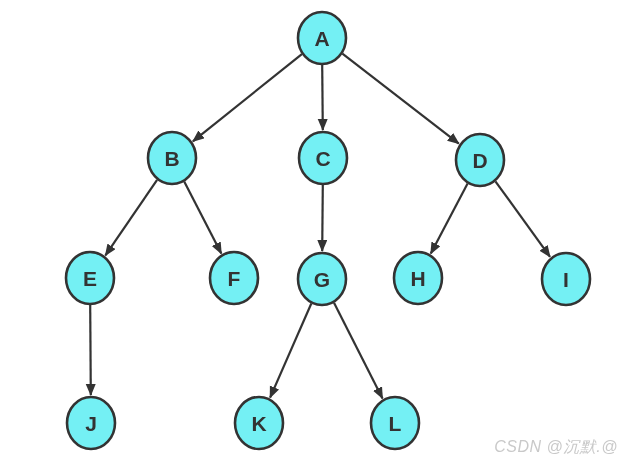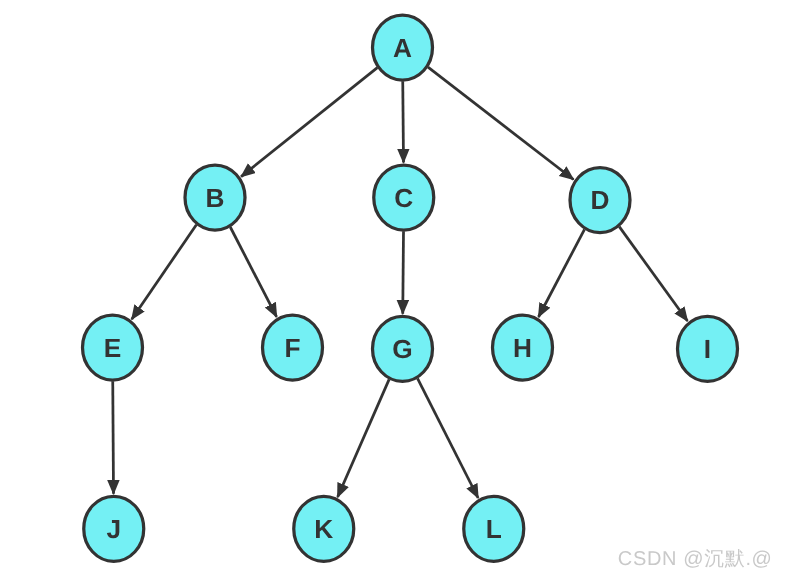--- a/index.html
+++ b/index.html
@@ -34,20 +34,21 @@
     text-anchor: middle;
   }
   #watermark {
     position: absolute;
     right: 13px;
     bottom: 7px;
     font-size: 16px;
     letter-spacing: 0.5px;
     user-select: none;
     white-space: nowrap;
+    font-style: italic;
   }
 </style>
 </head>
 <body>
 
 <div id="canvas">
   <svg id="tree-svg" width="631" height="465" viewBox="0 0 631 465" xmlns="http://www.w3.org/2000/svg">
       <defs>
         <marker id="arrow" markerUnits="userSpaceOnUse" markerWidth="14" markerHeight="12" refX="11" refY="5" orient="auto">
           <path d="M0,0 L12,5 L0,10 z" fill="#333333"></path>

